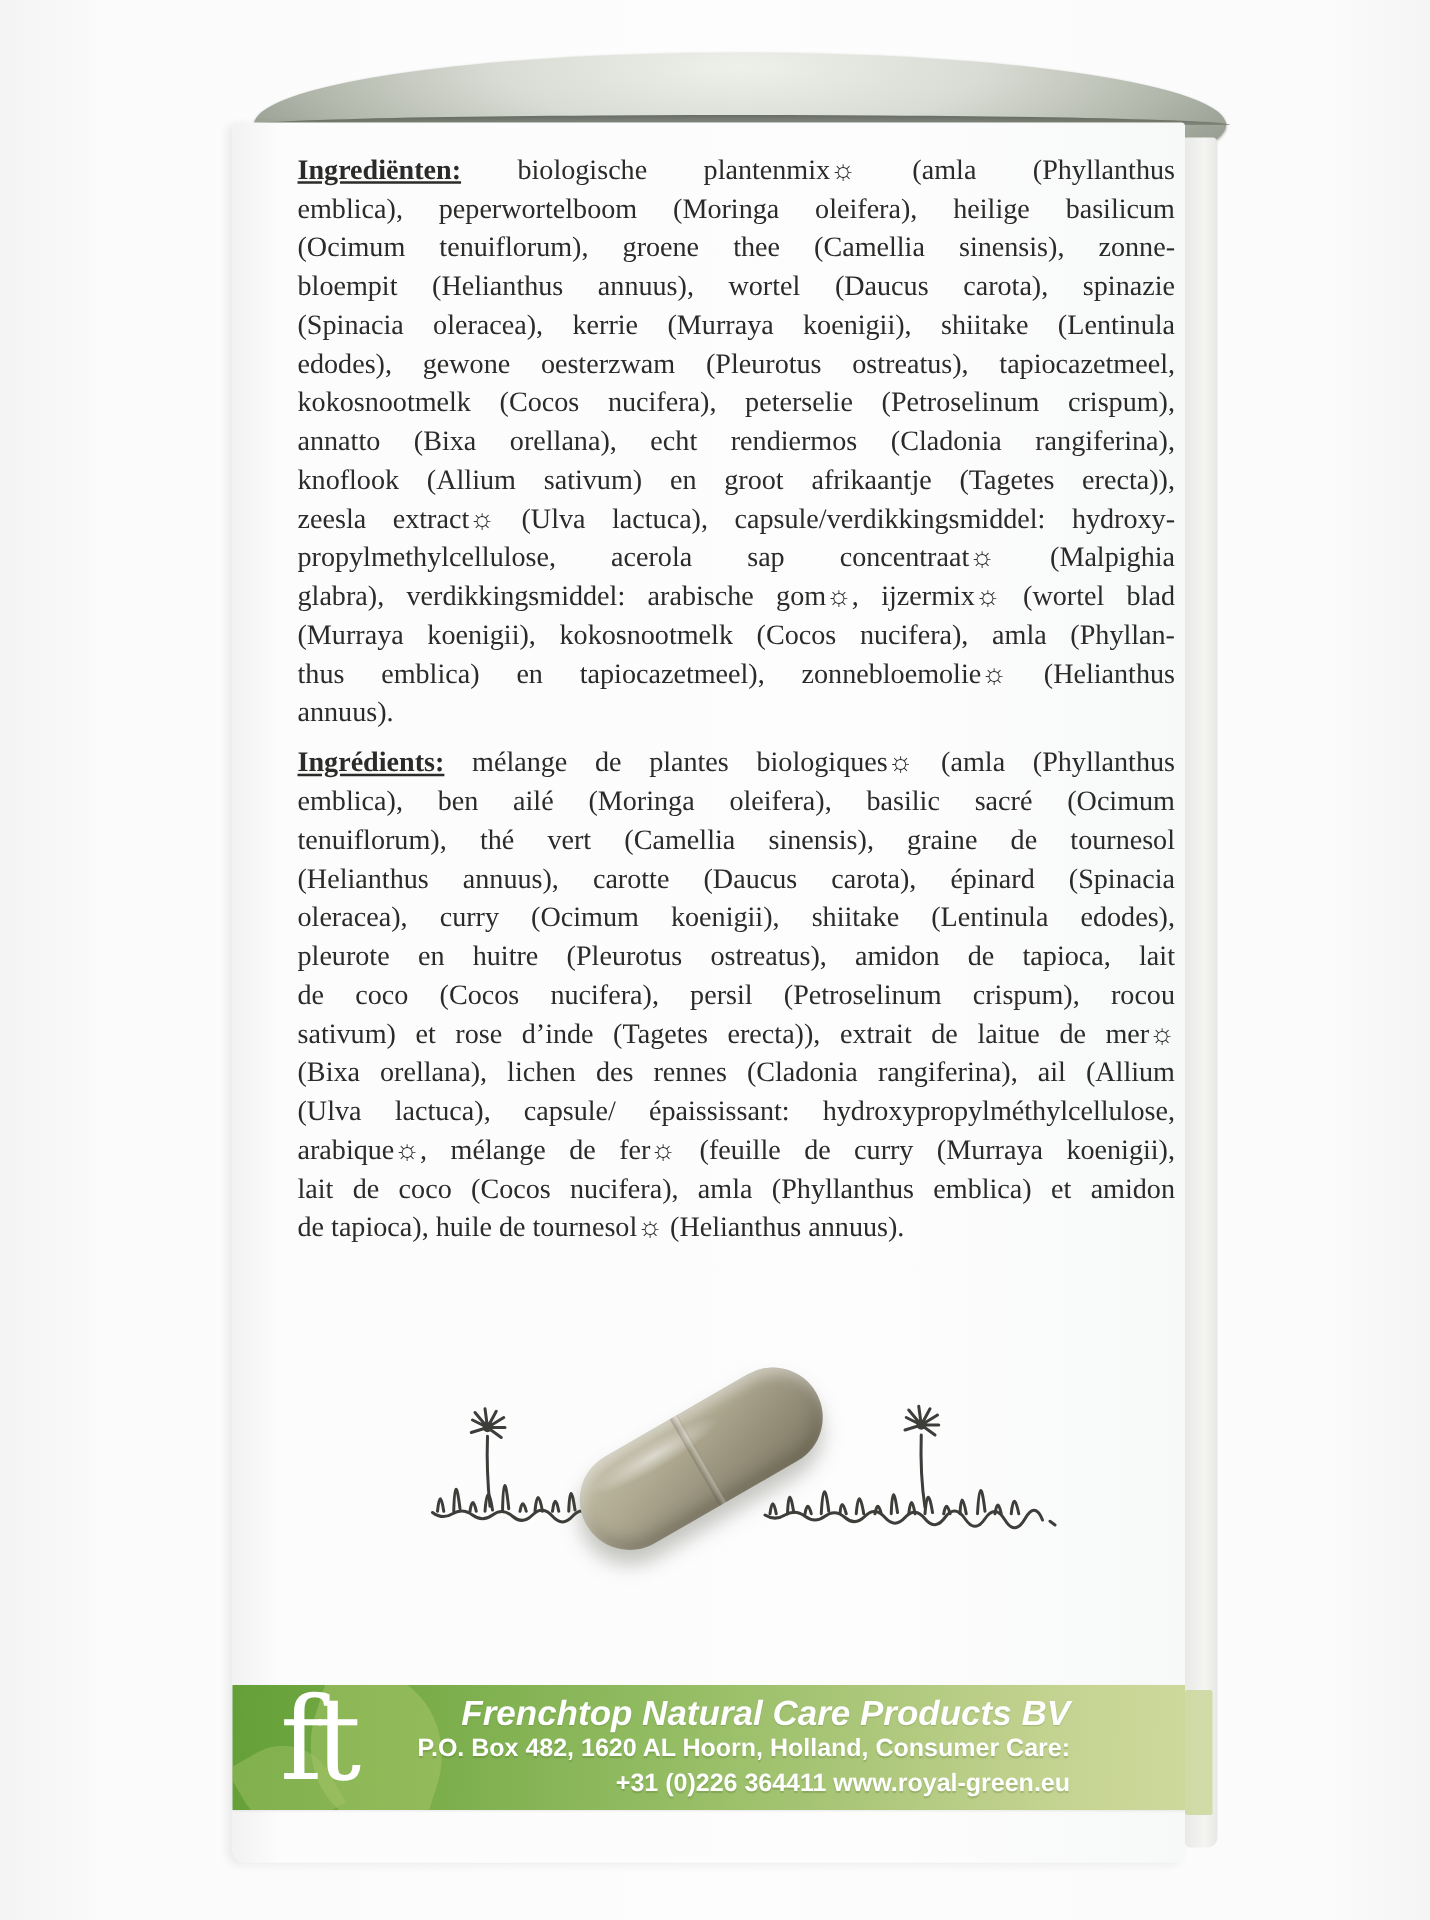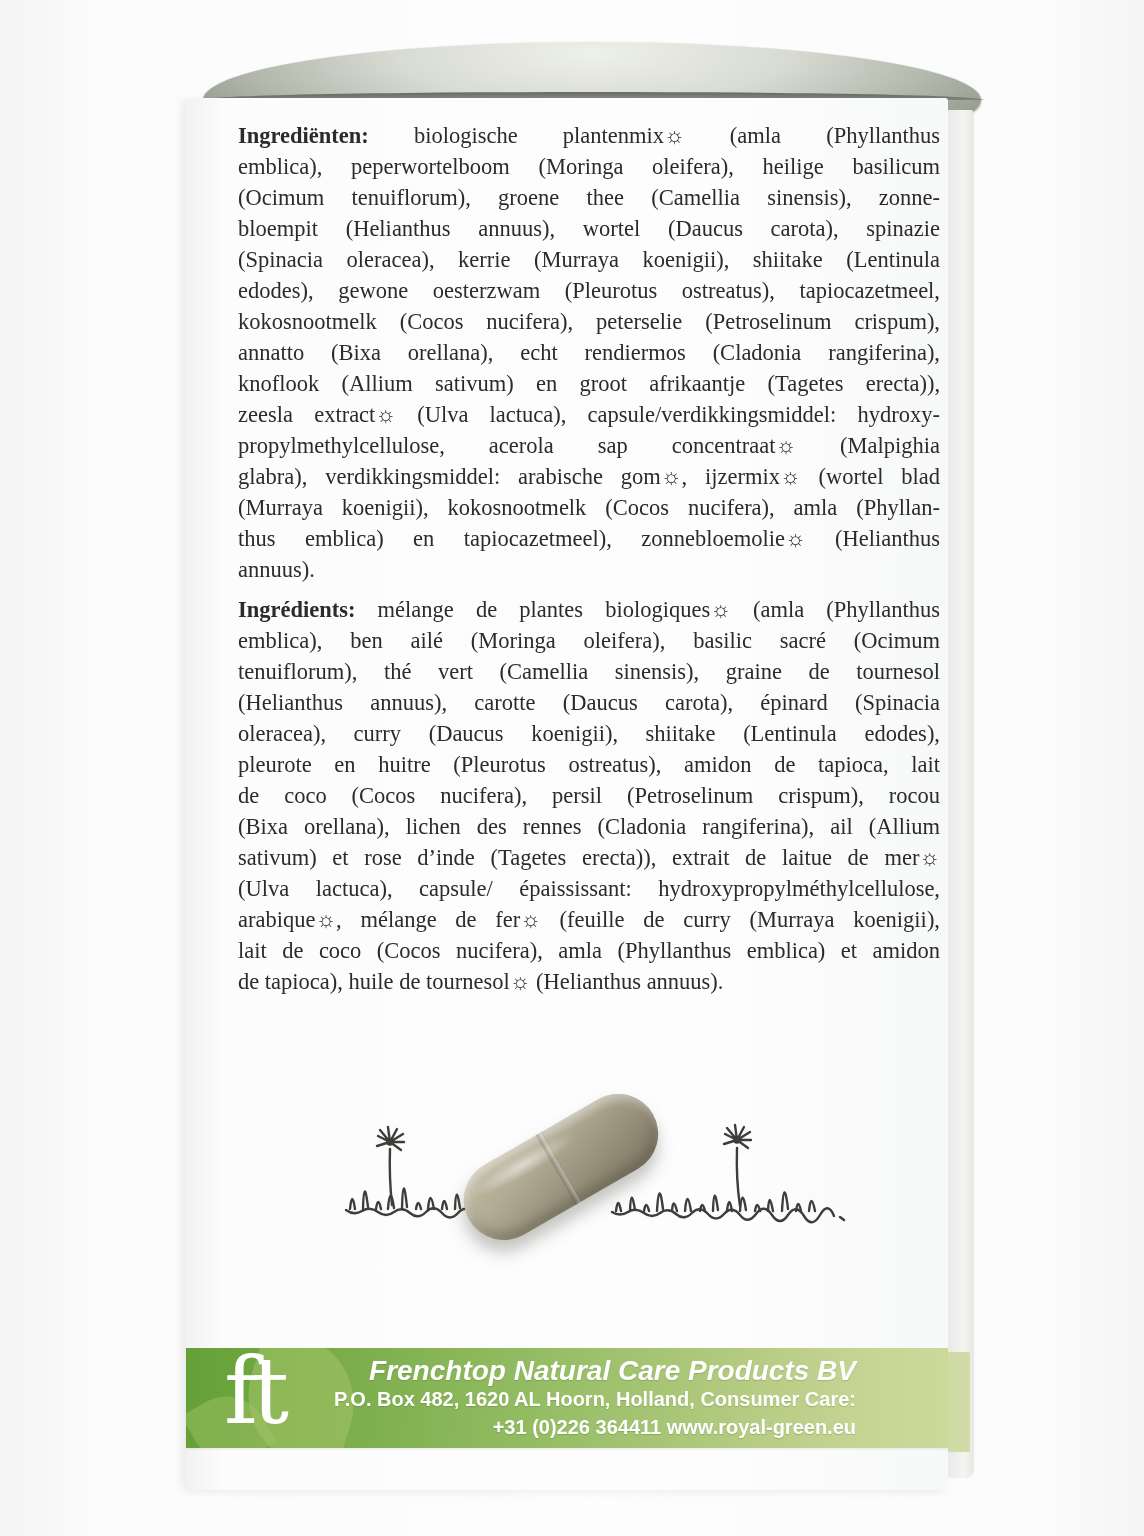--- a/index.html
+++ b/index.html
@@ -44,21 +44,21 @@
 
   
   .textcol{
     position:absolute;left:52px;top:22px;width:702px;
     color:#2b2b29;font-size:22.5px;line-height:31px;
     font-family:"Liberation Serif","DejaVu Sans",serif;
   }
   .para{margin:0 0 9px 0;}
   .line{text-align:justify;text-align-last:justify;white-space:normal;}
   .line.last{text-align-last:left;}
-  .line b{font-weight:bold;}
+  .line b{font-weight:bold;text-decoration:underline;}
 
   
   .illus{position:absolute;left:0;top:0;width:1144px;height:1536px;pointer-events:none;}
   .capsule{
     position:absolute;left:455px;top:1127px;width:212px;height:80px;
     border-radius:40px;
     transform:rotate(-30deg);
     background:linear-gradient(160deg,#c4bfa8 0%,#b0aa92 35%,#9b9580 60%,#847e69 88%,#77715d 100%);
     box-shadow:-6px 10px 16px rgba(90,88,75,.35), inset 0 6px 10px rgba(255,255,255,.45), inset 0 -8px 12px rgba(70,66,52,.35);
   }
@@ -125,25 +125,25 @@
           <div class="line">glabra), verdikkingsmiddel: arabische gom☼, ijzermix☼ (wortel blad</div>
           <div class="line">(Murraya koenigii), kokosnootmelk (Cocos nucifera), amla (Phyllan-</div>
           <div class="line">thus emblica) en tapiocazetmeel), zonnebloemolie☼ (Helianthus</div>
           <div class="line last">annuus).</div>
         </div>
         <div class="para">
           <div class="line"><b>Ingrédients:</b> mélange de plantes biologiques☼ (amla (Phyllanthus</div>
           <div class="line">emblica), ben ailé (Moringa oleifera), basilic sacré (Ocimum</div>
           <div class="line">tenuiflorum), thé vert (Camellia sinensis), graine de tournesol</div>
           <div class="line">(Helianthus annuus), carotte (Daucus carota), épinard (Spinacia</div>
-          <div class="line">oleracea), curry (Daucus koenigii), shiitake (Lentinula edodes),</div>
+          <div class="line">oleracea), curry (Ocimum koenigii), shiitake (Lentinula edodes),</div>
           <div class="line">pleurote en huitre (Pleurotus ostreatus), amidon de tapioca, lait</div>
           <div class="line">de coco (Cocos nucifera), persil (Petroselinum crispum), rocou</div>
+          <div class="line">sativum) et rose d’inde (Tagetes erecta)), extrait de laitue de mer☼</div>
           <div class="line">(Bixa orellana), lichen des rennes (Cladonia rangiferina), ail (Allium</div>
-          <div class="line">sativum) et rose d’inde (Tagetes erecta)), extrait de laitue de mer☼</div>
           <div class="line">(Ulva lactuca), capsule/ épaississant: hydroxypropylméthylcellulose,</div>
           <div class="line">arabique☼, mélange de fer☼ (feuille de curry (Murraya koenigii),</div>
           <div class="line">lait de coco (Cocos nucifera), amla (Phyllanthus emblica) et amidon</div>
           <div class="line last">de tapioca), huile de tournesol☼ (Helianthus annuus).</div>
         </div>
       </div>
 
     <div class="band">
       <div class="leaf leaf1"></div>
       <div class="leaf leaf2"></div>

